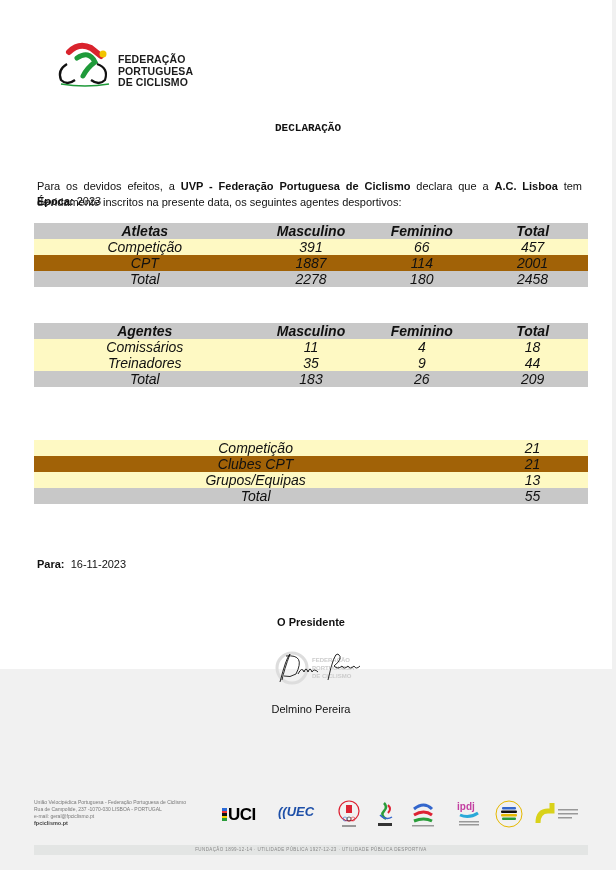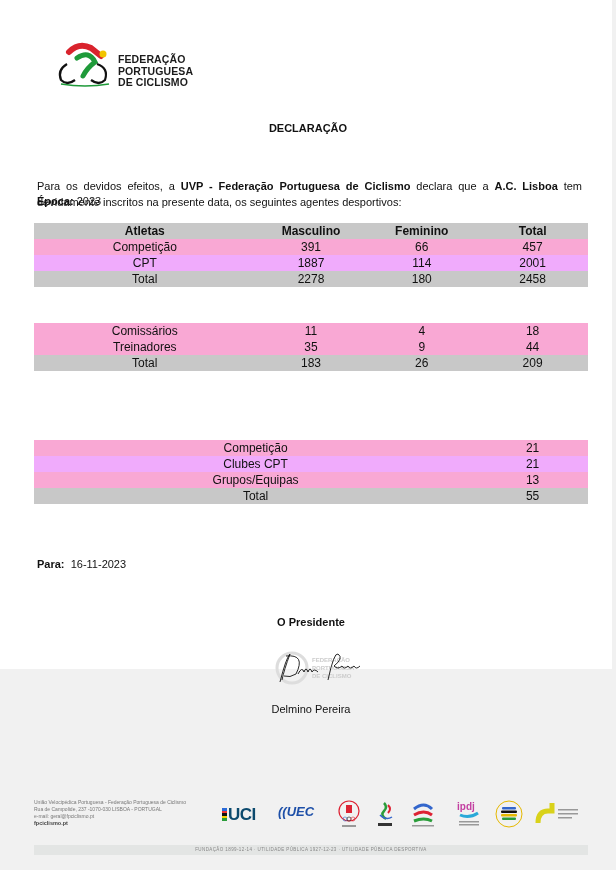--- a/index.html
+++ b/index.html
@@ -1,38 +1,38 @@
 <!DOCTYPE html>
 <html><head>
 <meta charset="utf-8">
 <style>
   html, body { margin:0; padding:0; }
   body { width:616px; height:870px; background:#f1f1f1; font-family:"Liberation Sans", sans-serif; color:#111; overflow:hidden; position:relative; }
   .page { position:absolute; left:0; top:0; width:612px; height:669px; background:#fff; }
   .logo { position:absolute; left:55px; top:38px; width:140px; height:52px; }
   .logo svg { position:absolute; left:0; top:0; }
   .logo-text { position:absolute; left:63px; top:16px; font-weight:bold; font-size:10.5px; line-height:11.5px; color:#1b1b1b; letter-spacing:0.1px; }
-  .title { position:absolute; left:0; width:616px; top:122px; text-align:center; font-weight:bold; font-size:11px; }
+  .title { position:absolute; left:0; width:616px; top:122px; text-align:center; font-weight:bold; font-size:11px;font-family:Liberation Mono, monospace; }
   .intro { position:absolute; left:37px; width:545px; top:150px; font-size:11px; line-height:15.5px; text-align:justify;margin-top:29px; }
   .epoca { position:absolute; left:37px; top:195px; font-size:11px; }
-  table.t { position:absolute; left:34px; width:554px; border-collapse:collapse; font-size:12px; }
+  table.t { position:absolute; left:34px; width:554px; border-collapse:collapse; font-size:14px;font-style:italic; }
   table.t td, table.t th { padding:0; height:16px; text-align:center; line-height:16px; }
   table.t th { font-weight:bold; }
   .hdr { background:#c8c8c8; }
-  .alt { background:#f0abfc; }
+  .alt { background:#a16207; }
   .tot { background:#c8c8c8; }
-  .wht { background:#f9a8d4; }
+  .wht { background:#fef9c3; }
   .data-row { position:absolute; left:37px; top:558px; font-size:11px; }
   .pres { position:absolute; left:0; width:622px; top:616px; text-align:center; font-weight:bold; font-size:11px; }
   .sig { position:absolute; left:272px; top:648px; width:96px; height:38px; }
   .name { position:absolute; left:0; width:622px; top:703px; text-align:center; font-size:11px; }
   .foot-addr { position:absolute; left:34px; top:799px; font-size:5px; line-height:7px; color:#777; }
   .foot-addr b { color:#444; font-size:5.5px; }
   .logos { position:absolute; left:222px; top:797px; height:34px; width:360px; }
-  .uci { position:absolute; left:0; top:8px; font-weight:900; font-size:17px; letter-spacing:-0.5px; color:#0c4a6e; font-family:"Liberation Sans", sans-serif; }
+  .uci { position:absolute; left:0; top:8px; font-weight:900; font-size:17px; letter-spacing:-0.5px; color:#000000; font-family:"Liberation Sans", sans-serif; }
   .uci-bars { display:inline-block; width:5px; height:13px; vertical-align:-1px; margin-right:1px; background:linear-gradient(#2b6bd8 0 20%, #e33 20% 40%, #111 40% 60%, #f5d000 60% 80%, #2a9d3a 80% 100%); }
   .uec { position:absolute; left:56px; top:7px; font-style:italic; font-weight:bold; font-size:13px; color:#1d4fa8;text-align:right; }
   .small-logo { position:absolute; top:2px; width:30px; height:30px; }
   .banner { position:absolute; left:34px; top:845px; width:554px; height:10px; background:#e3e5e4; font-size:4.5px; color:#888; text-align:center; line-height:10px; letter-spacing:0.4px; }
 </style>
 </head>
 <body>
 
 <div class="page">
 
@@ -94,20 +94,26 @@
     </table>
 
   <table class="t" style="top:323px;">
     <colgroup>
         <col style="width:40%">
         <col style="width:20%">
         <col style="width:20%">
         <col style="width:20%">
       </colgroup>
     <tbody>
+        <tr class="hdr">
+      <th>Agentes</th>
+      <th>Masculino</th>
+      <th>Feminino</th>
+      <th>Total</th>
+    </tr>
     <tr class="wht">
       <td>Comissários</td>
       <td>11</td>
       <td>4</td>
       <td>18</td>
     </tr>
     <tr class="wht">
       <td>Treinadores</td>
       <td>35</td>
       <td>9</td>

